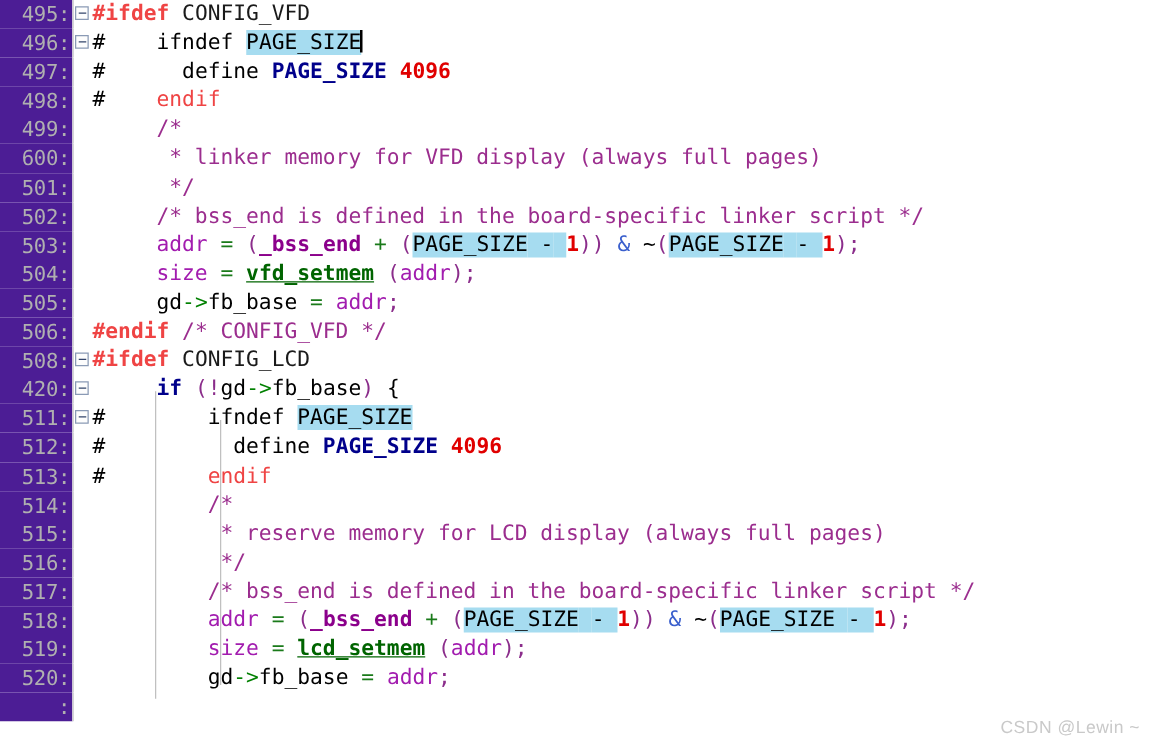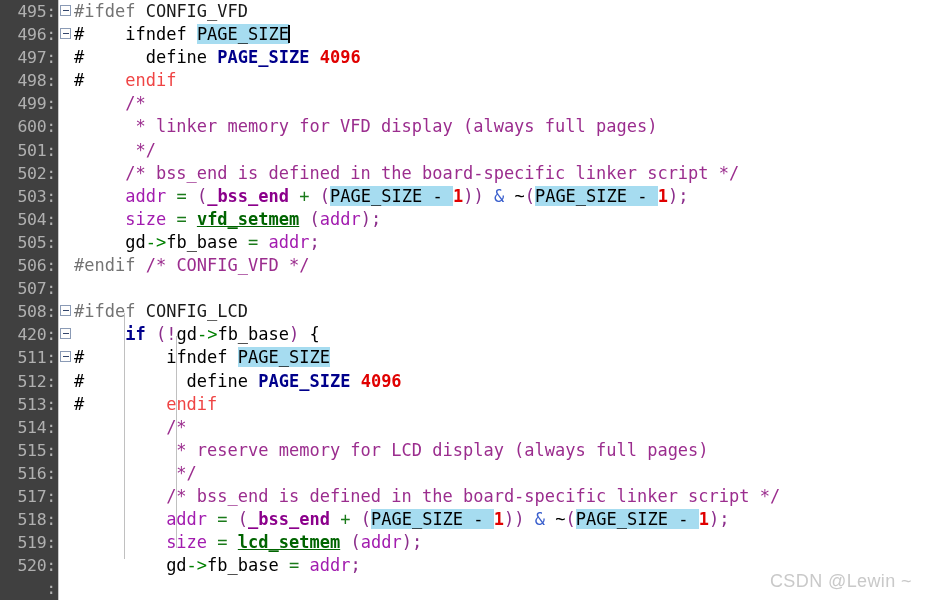--- a/index.html
+++ b/index.html
@@ -36,21 +36,21 @@
     flex: 0 0 58px;
     width: 58px;
     box-sizing: border-box;
     text-align: right;
     padding-right: 2px;
     color: #b0b0b0;
     font-family: "DejaVu Sans Mono", monospace;
     font-size: 16.5px;
     letter-spacing: -0.3px;
     user-select: none;
-    background: #404040;
+    background: #4c1d95;
     padding-left: 16px;
   }
 
   .fold-col {
     flex: 0 0 14px;
     width: 14px;
     position: relative;
     border-left: 1px solid #c8c8c8;
     box-sizing: border-box;
     background: #ffffff;
@@ -75,21 +75,21 @@
     background: #33456b;
   }
   .content {
     flex: 1 1 auto;
     position: relative;
     white-space: pre;
     padding-left: 2px;
   }
 
   
-  .t-pre      { color: #737373; font-weight: normal; margin-top: 17px; }   
+  .t-pre      { color: #ef4444; font-weight: bold; margin-top: 17px; }   
   .t-plain    { color: #000000; }
   .t-ident    { color: #1a1a1a; }
   .t-cmt      { color: #9b2d8e; }
   .t-kw       { color: #00008b; font-weight: bold; }
   .t-macro    { color: #00008b; font-weight: bold; }
   .t-num      { color: #e00000; font-weight: bold; }
   .t-green    { color: #ef4444; }
   .t-func     { color: #006400; font-weight: bold; text-decoration: underline; }
   .t-var      { color: #a21caf; }
   .t-field    { color: #000000; }
@@ -119,21 +119,21 @@
     bottom: 0;
     pointer-events: none;
   }
 
   .watermark {
     position: absolute;
     right: 14px;
     bottom: 8px;
     color: #c9c9c9;
     font-family: "Liberation Sans", sans-serif;
-    font-size: 18px;
+    font-size: 14px;
     letter-spacing: 0.4px;
     user-select: none;
   }
 </style>
 </head>
 <body>
 
 <div id="editor">
   <div class="code-area">
 
@@ -202,25 +202,20 @@
       <div class="fold-col"></div>
       <div class="content"><span class="t-plain">     </span><span class="t-field">gd</span><span class="t-arrow">-&gt;</span><span class="t-field">fb_base</span><span class="t-plain"> </span><span class="t-op">=</span><span class="t-plain"> </span><span class="t-var">addr</span><span class="t-semi">;</span></div>
     </div>
 
     <div class="line">
       <div class="gutter"><span>506</span>:</div>
       <div class="fold-col"></div>
       <div class="content"><span class="t-pre">#endif</span><span class="t-plain"> </span><span class="t-cmt">/* CONFIG_VFD */</span></div>
     </div>
 
-    <div class="line">
-      <div class="gutter"><span>507</span>:</div>
-      <div class="fold-col"></div>
-      <div class="content"></div>
-    </div>
 
     <div class="line">
       <div class="gutter"><span>508</span>:</div>
       <div class="fold-col"><span class="fold-box"></span></div>
       <div class="content"><span class="t-pre">#ifdef</span><span class="t-plain"> </span><span class="t-ident">CONFIG_LCD</span></div>
     </div>
 
 
     <div class="line">
       <div class="gutter"><span>420</span>:</div>

